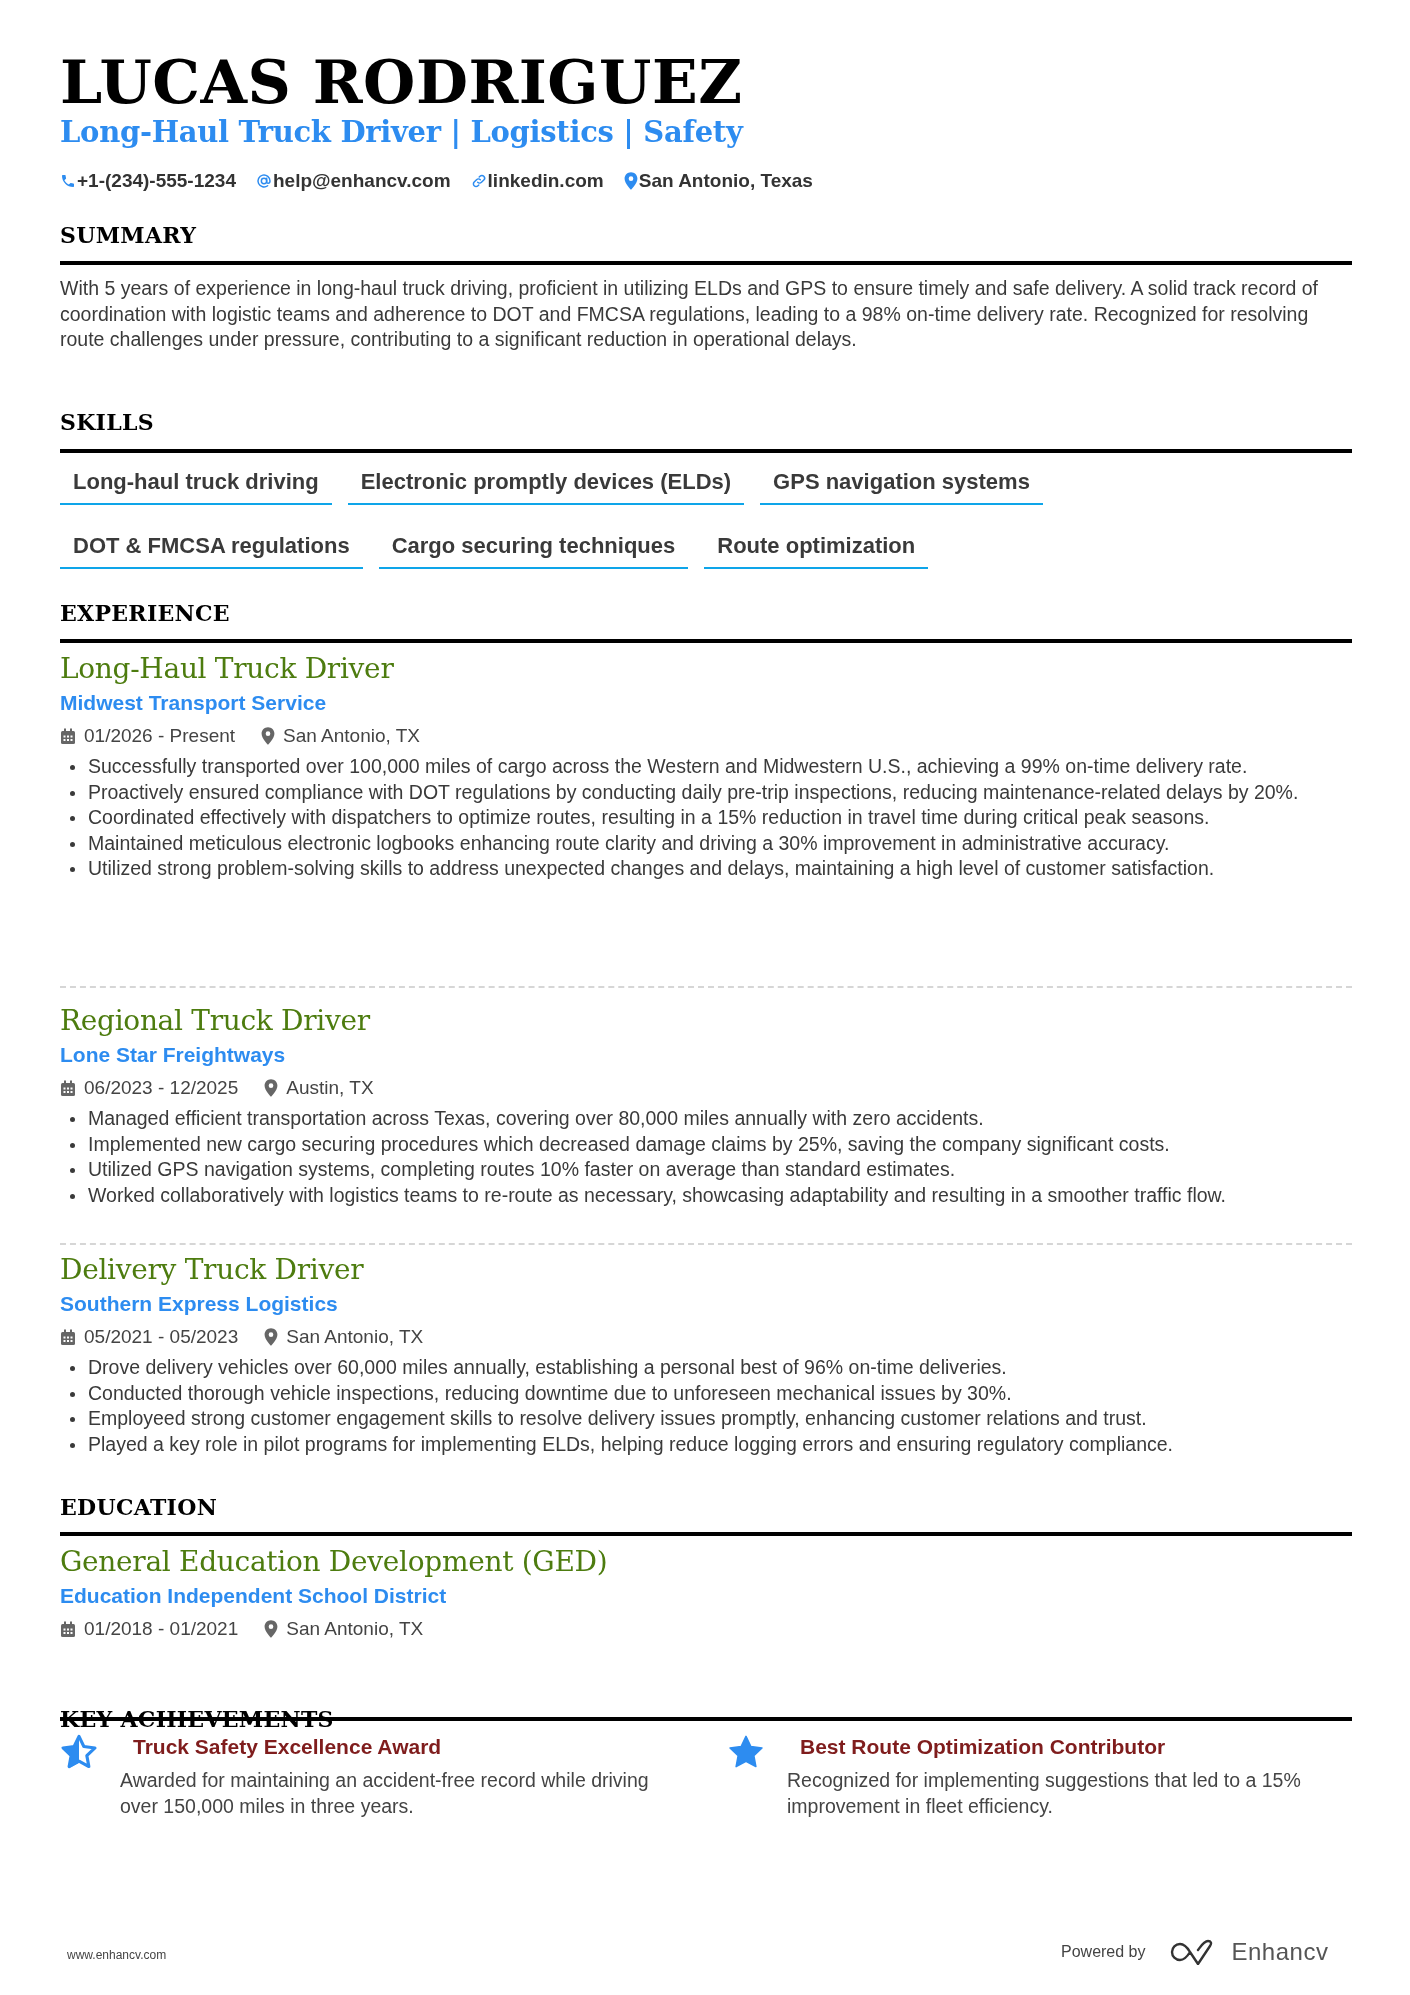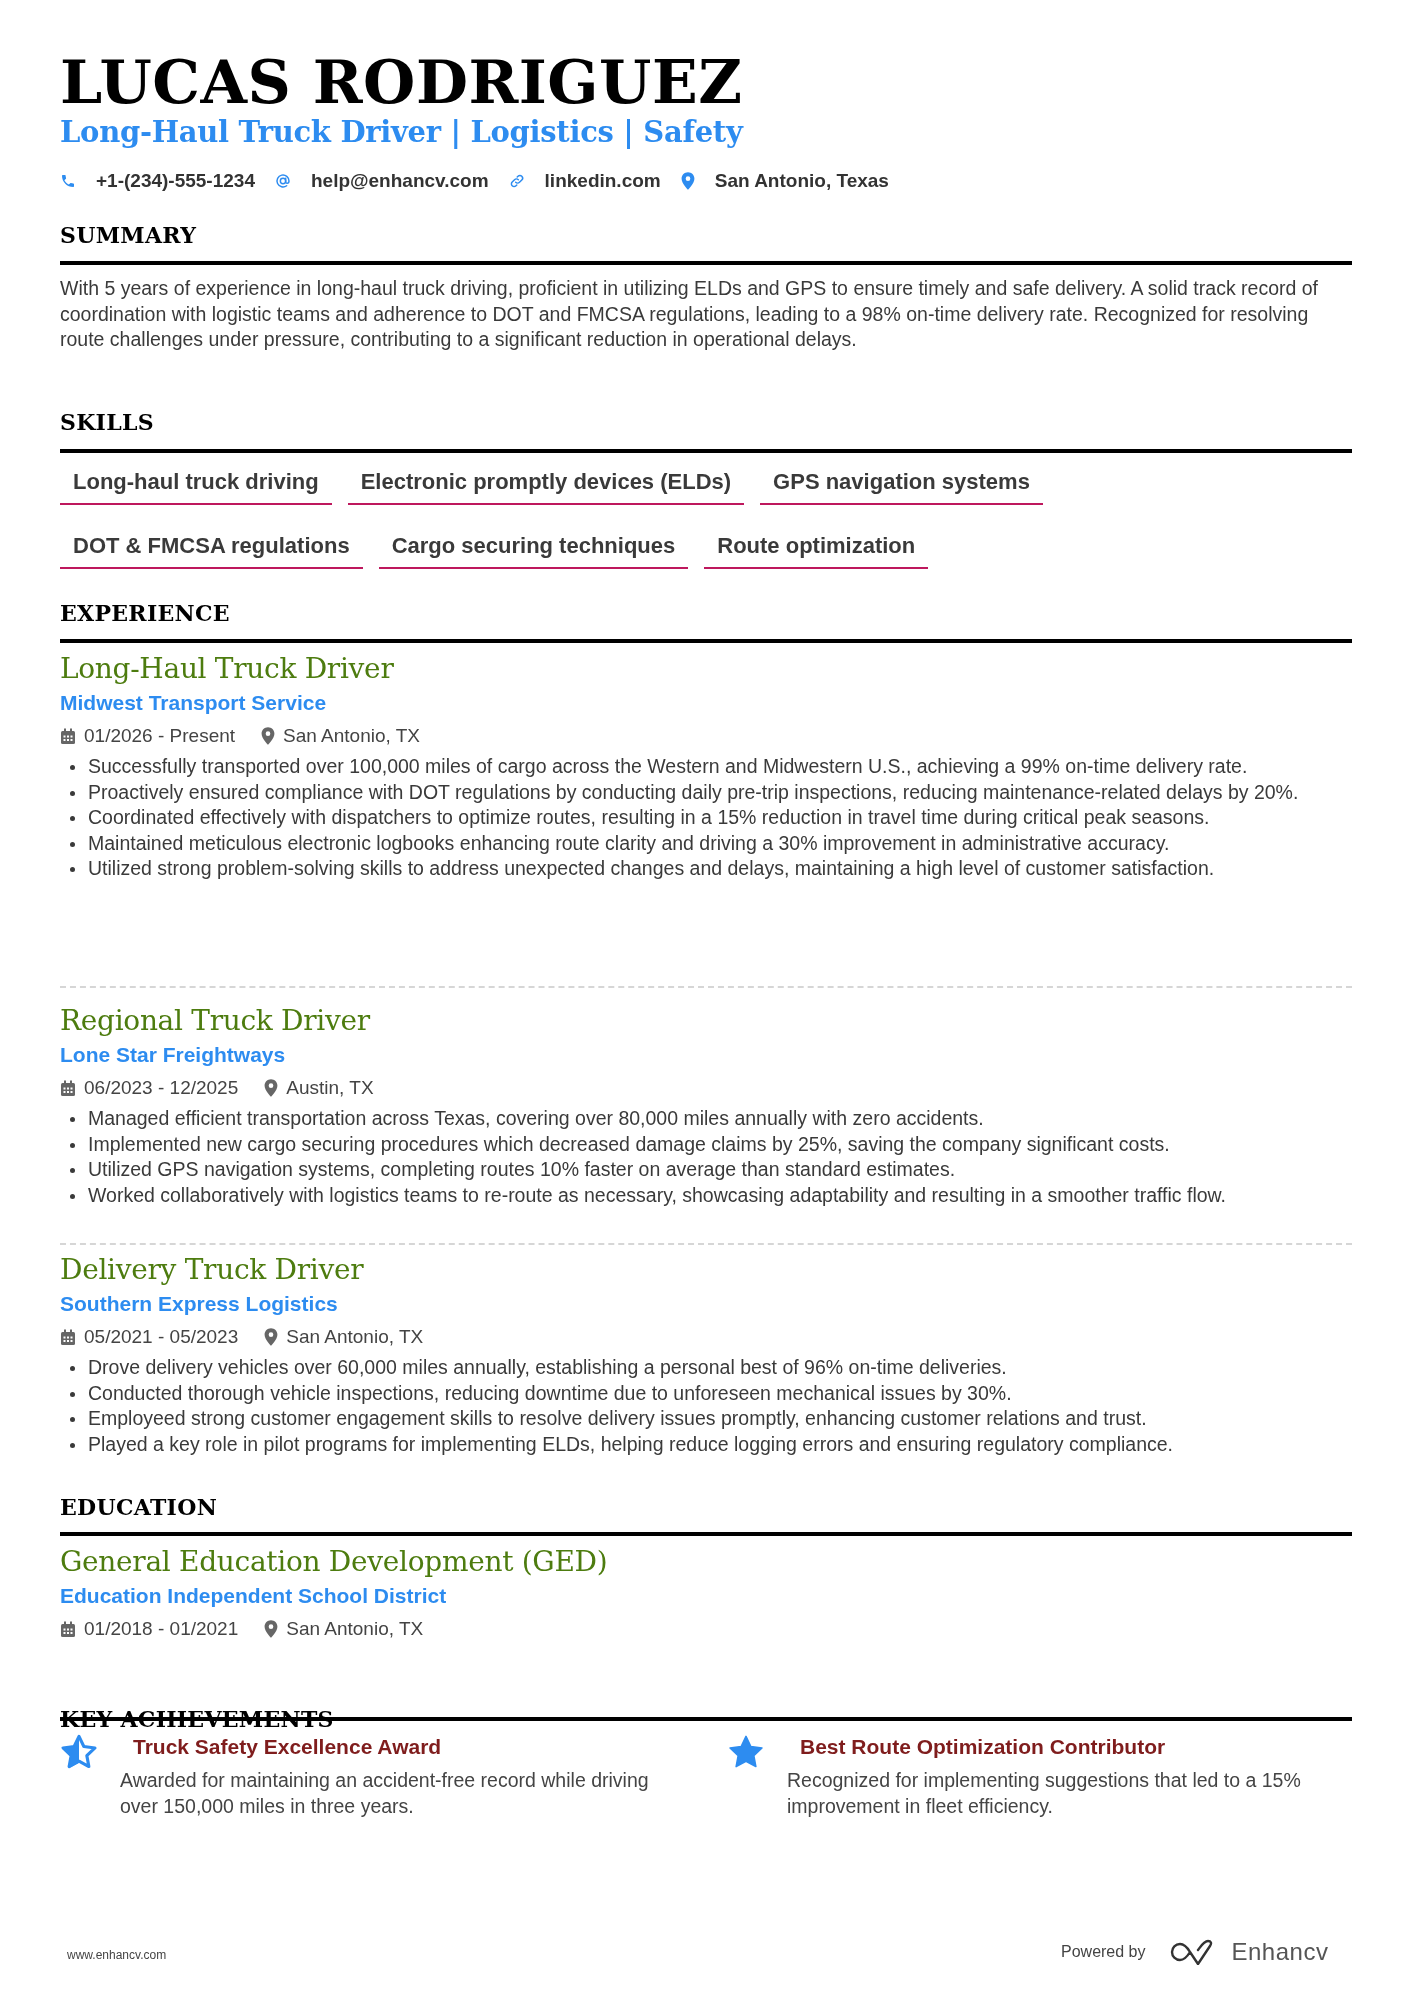--- a/index.html
+++ b/index.html
@@ -4,30 +4,30 @@
 <style>
   * { box-sizing: border-box; margin: 0; padding: 0; }
   html, body { width: 1410px; height: 1995px; background: #ffffff; overflow: hidden; }
   body { position: relative; font-family: "Liberation Sans", sans-serif; color: #3a3a3a; }
 
   .page { position: absolute; left: 60px; top: 0; width: 1292px; }
 
   .name { position: absolute; top: 52px; left: 0; font-family: "DejaVu Serif", serif; font-weight: bold; font-size: 60px; letter-spacing: 0.5px; color: #000; line-height: 1; }
   .title { position: absolute; top: 118px; left: 0; font-family: "DejaVu Serif", serif; font-weight: bold; font-size: 29px; color: #2d8cf0; line-height: 1; letter-spacing: -0.3px; }
   .contacts { position: absolute; top: 170px; left: 0; display: flex; gap: 20px; font-size: 19px; font-weight: bold; color: #333; }
-  .contact { display: flex; align-items: center; gap: 20px; white-space: nowrap; }
+  .contact { display: flex; align-items: center; gap: 1px; white-space: nowrap; }
   .contact svg { display: block; }
 
   .section-title { position: absolute; left: 0; font-family: "DejaVu Serif", serif; font-weight: bold; font-size: 22px; color: #000; line-height: 1; letter-spacing: 0.3px; }
   .rule { position: absolute; left: 0; width: 1292px; height: 4px; background: #000; }
 
   .summary { position: absolute; left: 0; top: 276px; width: 1292px; font-size: 19.5px; line-height: 25.6px; color: #3a3a3a; }
 
   .skills { position: absolute; left: 0; top: 466px; width: 1292px; display: flex; flex-wrap: wrap; column-gap: 16px; row-gap: 25px; }
-  .skill { padding: 4px 13px 9px 13px; border-bottom: 2px solid #be185d; font-size: 22px; font-weight: bold; color: #3a3a3a; white-space: nowrap; line-height: 24px; }
+  .skill { padding: 4px 13px 9px 13px; border-bottom: 2px solid #0ea5e9; font-size: 22px; font-weight: bold; color: #3a3a3a; white-space: nowrap; line-height: 24px; }
 
   .job { position: absolute; left: 0; width: 1292px; }
   .job-title { font-family: "DejaVu Serif", serif; font-size: 28px; color: #4d7c0f; line-height: 34px; letter-spacing: -0.3px; }
   .company { font-size: 21px; font-weight: bold; color: #2d8cf0; line-height: 26px; margin-top: 4px; }
   .meta { display: flex; align-items: center; gap: 26px; font-size: 19px; color: #444; line-height: 24px; margin-top: 8px; }
   .meta-item { display: flex; align-items: center; gap: 8px; }
   .bullets { list-style: none; margin-top: 6px; }
   .bullets li { position: relative; padding-left: 28px; font-size: 19.5px; line-height: 25.6px; color: #3a3a3a; }
   .bullets li::before { content: ""; position: absolute; left: 10px; top: 11px; width: 5px; height: 5px; border-radius: 50%; background: #3a3a3a; }
   .sep { position: absolute; left: 0; width: 1292px; border-top: 2px dashed #d6d6d6; }

